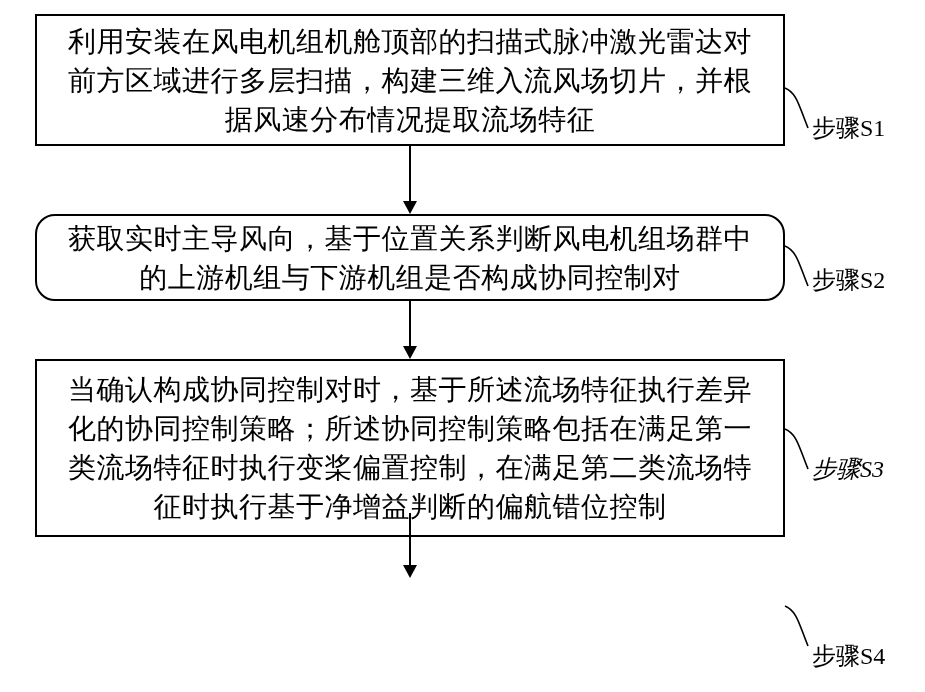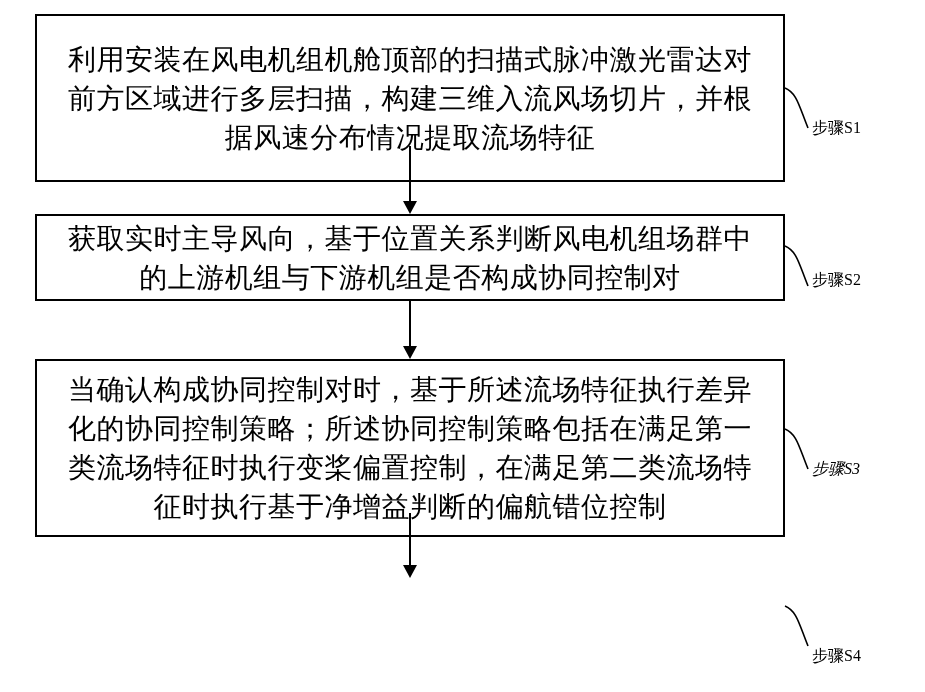--- a/index.html
+++ b/index.html
@@ -28,22 +28,22 @@
     justify-content: center;
     text-align: center;
     padding: 2px 6px;
   }
   .step-text {
     font-size: 28px;
     line-height: 39px;
     white-space: pre-line;
     letter-spacing: 0.5px;
   }
-  .box1 { top: 14px;  height: 168px; }
-  .box2 { top: 214px; height: 87px; }
+  .box1 { top: 14px;  height: 132px; }
+  .box2 { top: 214px; height: 87px; border-radius: 20px; }
   .box3 { top: 359px; height: 178px; }
   .box4 { top: 578px; height: 80px; }
 
   .flow-arrow {
     position: absolute;
     left: 403px;
     width: 14px;
   }
   .flow-arrow .shaft {
     position: absolute;
@@ -77,21 +77,21 @@
   }
   .leader svg { display: block; }
   .l1 { top: 86px; }
   .l2 { top: 244px; }
   .l3 { top: 427px; }
   .l4 { top: 604px; }
 
   .step-label {
     position: absolute;
     left: 812px;
-    font-size: 16px;
+    font-size: 24px;
     line-height: 28px;
     white-space: nowrap;
   }
   .lab1 { top: 114px; }
   .lab2 { top: 266px; }
   .lab3 { top: 455px; font-style: italic; }
   .lab4 { top: 642px; }
 </style>
 </head>
 <body>

